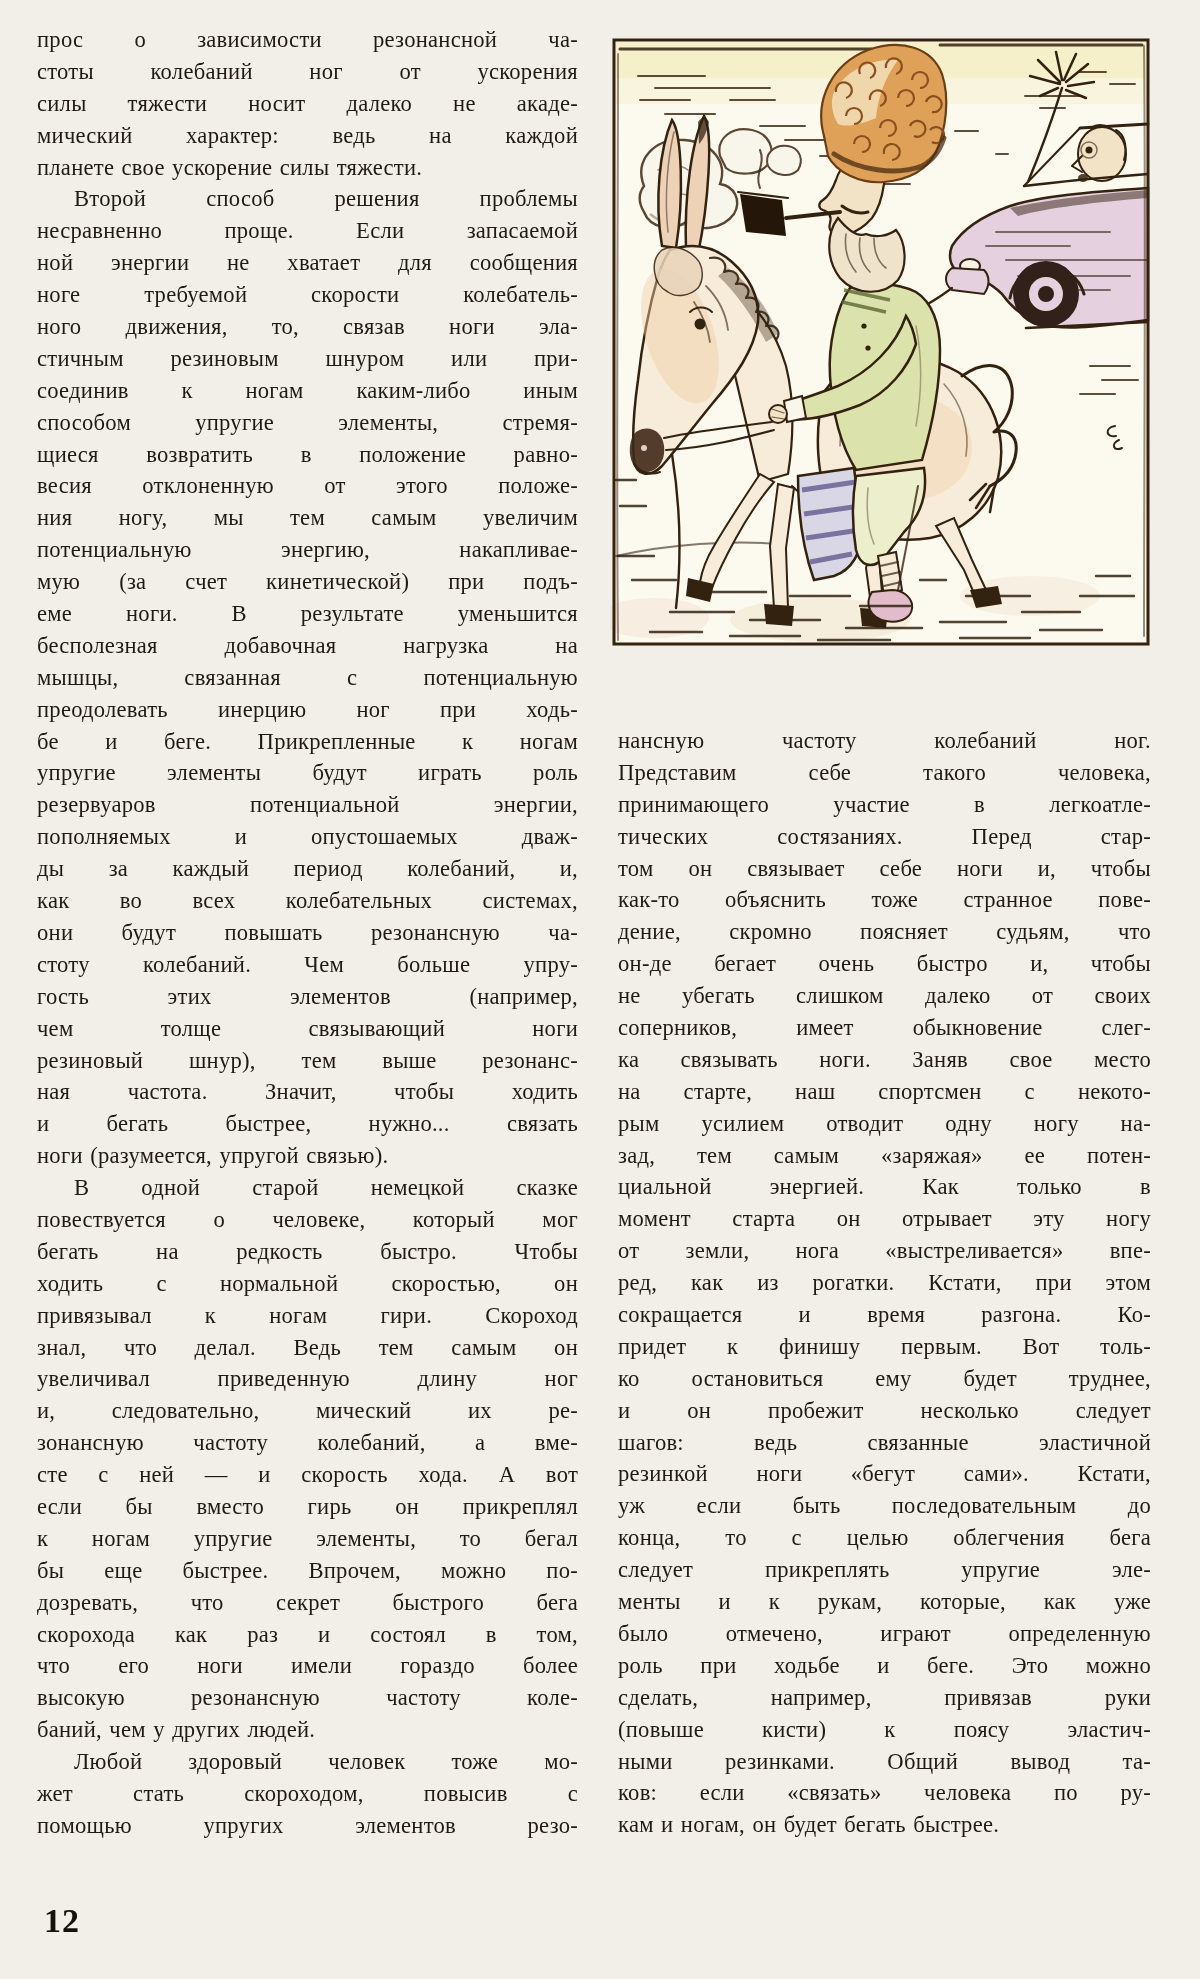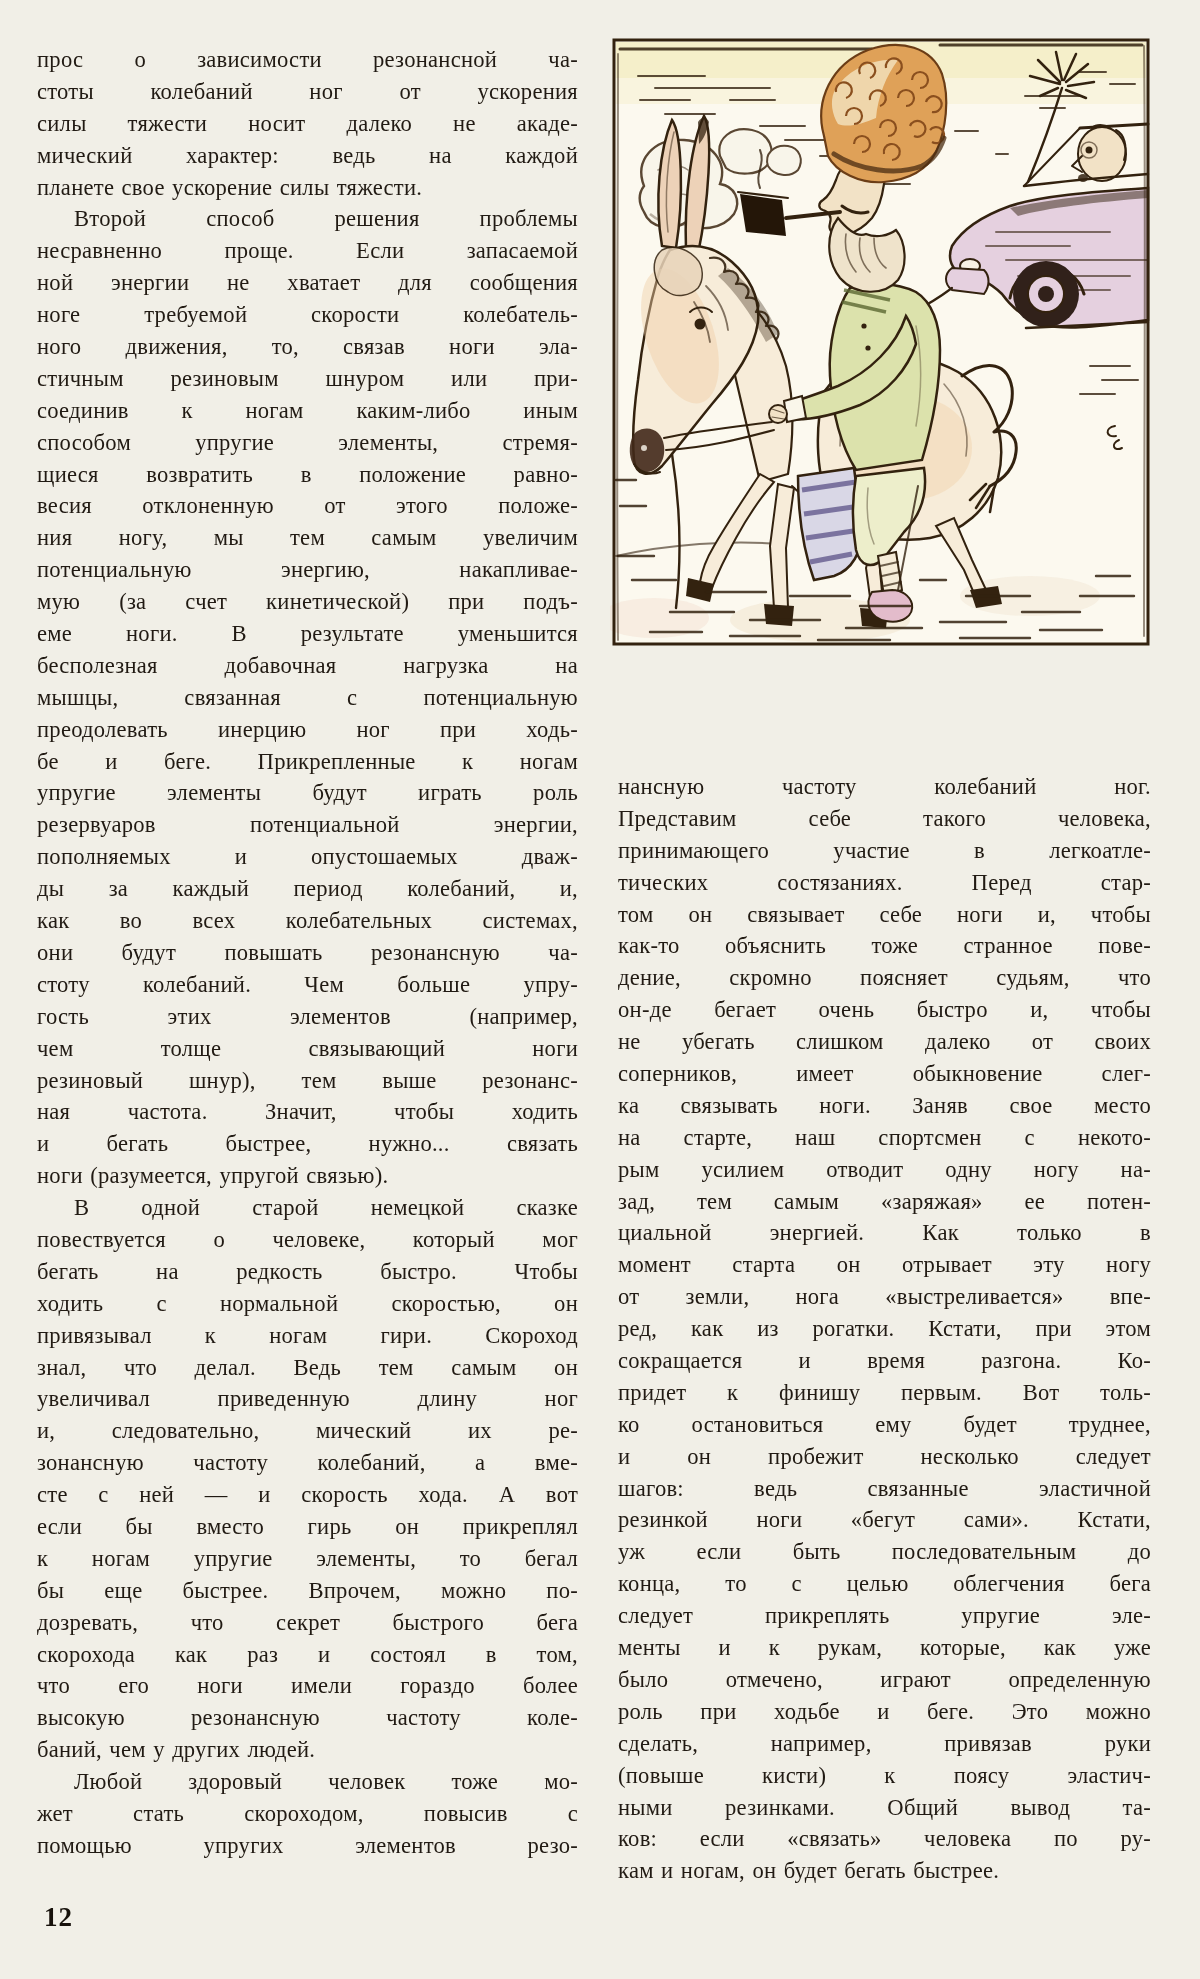--- a/index.html
+++ b/index.html
@@ -2,33 +2,33 @@
 <html style="--page-bg: #f1efe7; --ink-text: #211a13; --ink: #33220f; --paper: #fcf9ef; --sky: #f3ecc1; --hat: #dfa158; --hat-light: #f3e3c0; --skin: #f2e2c6; --donkey: #f7ecd9; --donkey-shade: #efcfa6; --coat: #dce2ac; --trousers: #edeecb; --car: #e5d0df; --blanket: #d9d7e6; --blanket-stripe: #6a6292; --smoke: #f8f5ea; --smoke-edge: #5a4733; --shoe: #e3bccb;"><head>
 <meta charset="utf-8">
 <style>
   html,body{margin:0;padding:0}
   body{
     width:1200px;height:1979px;position:relative;overflow:hidden;
     background:var(--page-bg,#f1efe7);
     font-family:"Liberation Serif","DejaVu Serif",serif;
   }
   .col{position:absolute}
-  #left-col{left:37px;top:44px;width:541px}
-  #right-col{left:618px;top:771px;width:533px}
+  #left-col{left:37px;top:24px;width:541px}
+  #right-col{left:618px;top:725px;width:533px}
   .line{
     font-size:22.6px;line-height:31.9px;height:31.9px;
     color:var(--ink-text,#211a13);
     text-align:justify;text-align-last:justify;text-justify:inter-word;
     letter-spacing:.25px;word-spacing:1.5px;
   }
   .line.indent{text-indent:37px}
   .line.end{text-align-last:left}
   #page-number{
     position:absolute;left:44px;top:1902px;
-    font-size:27px;font-weight:bold;color:#17110b;letter-spacing:1px;
+    font-size:34px;font-weight:bold;color:#17110b;letter-spacing:1px;
   }
   #illustration{position:absolute;left:610px;top:36px;width:542px;height:612px}
   #illustration .ln{fill:none;stroke:var(--ink,#33220f);stroke-linecap:round;stroke-linejoin:round}
 </style>
 </head>
 <body>
 
 <div id="left-col" class="col">
     <div class="line">прос о зависимости резонансной ча-</div>
     <div class="line">стоты колебаний ног от ускорения</div>

